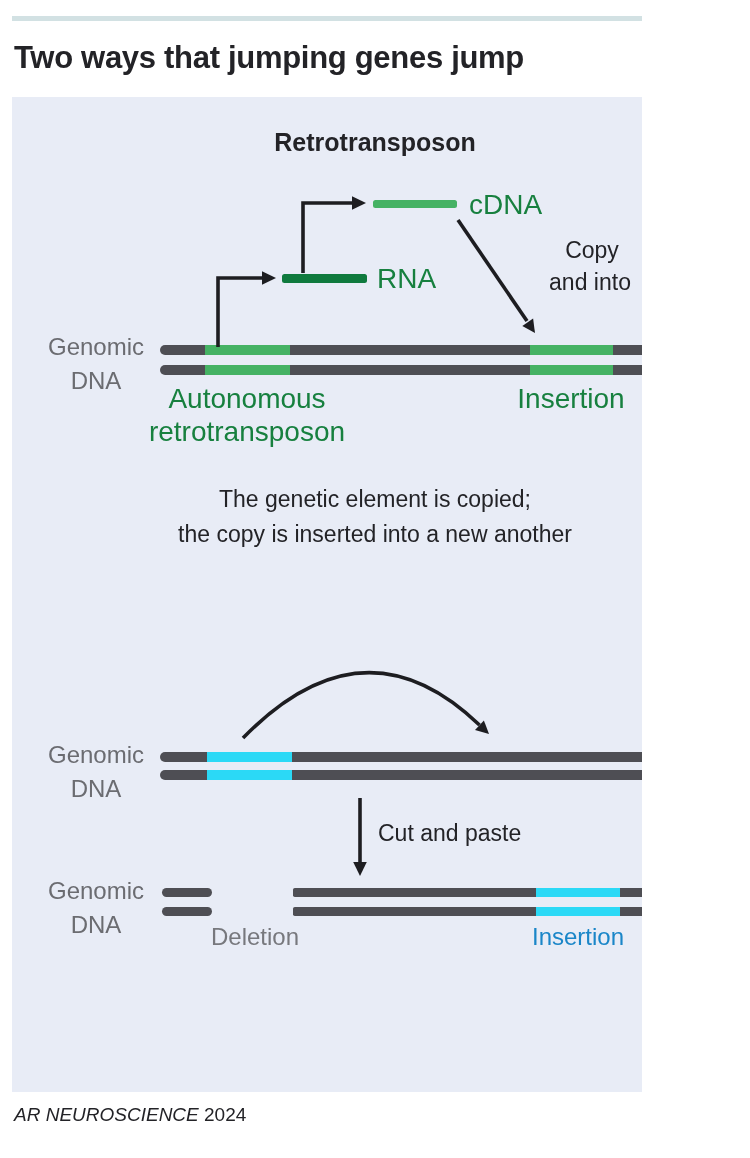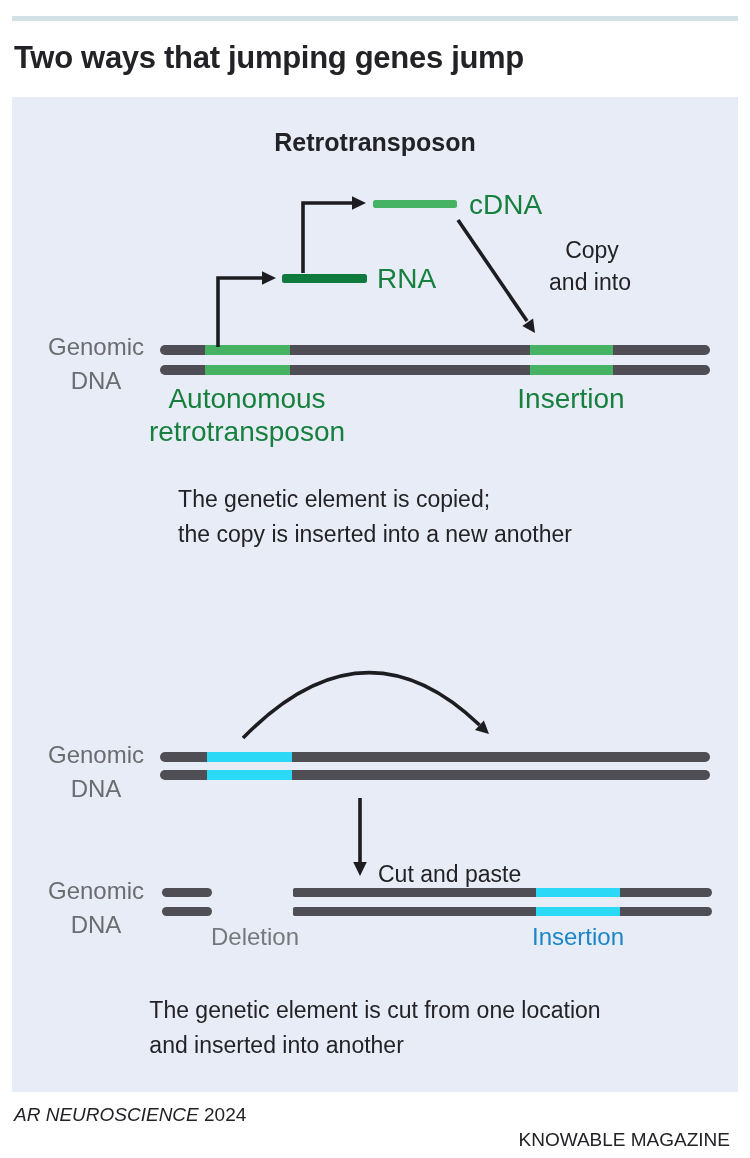--- a/index.html
+++ b/index.html
@@ -1,30 +1,30 @@
 <!DOCTYPE html>
 <html style="--panel-bg: #e8ecf6; --top-rule: #d2e1e3; --bar-gray: #4e4e54; --green-light: #45b264; --green-dark: #0f7a3e; --green-label: #17803f; --cyan: #2bd9f6; --blue-label: #1a86c8; --gray-label: #6b6c71; --deletion-gray: #77787d; --text-dark: #232327; --arrow-black: #1d1d21;"><head>
 <meta charset="utf-8">
 <style>
   html,body{margin:0;padding:0;background:#ffffff;}
   #stage{
-    position:relative;width:750px;height:1158px;background:#ffffff;
+    position:relative;width:642px;height:1158px;background:#ffffff;
     font-family:"Liberation Sans", sans-serif;overflow:hidden;
   }
   .abs{position:absolute;}
   #top-rule{left:12px;top:16px;width:726px;height:5px;background:var(--top-rule);}
   #main-title{left:14px;top:40px;font-size:31px;font-weight:bold;color:var(--text-dark);letter-spacing:-0.3px;}
   #panel{left:12px;top:97px;width:726px;height:995px;background:var(--panel-bg);}
   #arrow-layer{left:0;top:0;width:726px;height:995px;pointer-events:none;}
 
   .sec-heading{font-size:25px;font-weight:bold;color:var(--text-dark);transform:translateX(-50%);white-space:nowrap;}
   .green-label{font-size:28px;color:var(--green-label);white-space:nowrap;}
   .center{transform:translateX(-50%);text-align:right;}
   .genomic-label{width:124px;text-align:center;font-size:24px;color:var(--gray-label);line-height:34px;}
-  .caption{font-size:23px;color:var(--text-dark);line-height:35px;text-align:left;transform:translateX(-50%);white-space:nowrap;}
+  .caption{font-size:23px;color:var(--text-dark);line-height:35px;text-align:center;transform:translateX(-50%);white-space:nowrap;}
   .plain-label{font-size:23px;color:var(--text-dark);white-space:nowrap;}
 
   .strand{background:var(--bar-gray);border-radius:5px;overflow:hidden;}
   .seg{position:absolute;top:0;bottom:0;}
   .seg-green{background:var(--green-light);}
   .seg-cyan{background:var(--cyan);}
   .free-bar{border-radius:2.5px;}
   .stub{background:var(--bar-gray);border-radius:4.5px;}
   .long-bar{background:var(--bar-gray);border-radius:2px 5px 5px 2px;overflow:hidden;position:absolute;}
 
@@ -83,43 +83,39 @@
       <div>DNA</div>
     </div>
 
     <div class="abs strand" style="left:148px;top:655px;width:550px;height:10px;">
       <div class="seg seg-cyan" style="left:47px;width:85px;"></div>
     </div>
     <div class="abs strand" style="left:148px;top:673px;width:550px;height:10px;">
       <div class="seg seg-cyan" style="left:47px;width:85px;"></div>
     </div>
 
-    <div class="abs plain-label" style="left:366px;top:764px;text-align:right;">Cut and paste</div>
+    <div class="abs plain-label" style="left:366px;top:723px;text-align:right;">Cut and paste</div>
 
     <div class="abs genomic-label" style="left:22px;top:777px;">
       <div>Genomic</div>
       <div>DNA</div>
     </div>
 
     <div class="abs stub" style="left:150px;top:791px;width:50px;height:9px;"></div>
     <div class="abs stub" style="left:150px;top:810px;width:50px;height:9px;"></div>
     <div class="long-bar" style="left:281px;top:791px;width:419px;height:9px;">
       <div class="seg seg-cyan" style="left:243px;width:84px;"></div>
     </div>
     <div class="long-bar" style="left:281px;top:810px;width:419px;height:9px;">
       <div class="seg seg-cyan" style="left:243px;width:84px;"></div>
     </div>
 
     <div class="abs center" style="left:243px;top:826px;font-size:24px;color:var(--deletion-gray);">Deletion</div>
     <div class="abs center" style="left:566px;top:826px;font-size:24px;color:var(--blue-label);">Insertion</div>
 
-    <div class="abs caption" style="left:363px;top:896px;">
-      <div>The genetic element is cut from one location</div>
-      <div>and inserted into another</div>
-    </div>
 
     <svg id="arrow-layer" class="abs" viewBox="0 0 726 995">
 
       <g>
         <path d="M206,250 L206,181 L251,181" fill="none" stroke="var(--arrow-black)" stroke-width="3.6"></path>
         <polygon points="264,181 250,174.2 250,187.8" fill="var(--arrow-black)"></polygon>
       </g>
 
       <g>
         <path d="M291,176 L291,106 L341,106" fill="none" stroke="var(--arrow-black)" stroke-width="3.6"></path>
@@ -142,15 +138,14 @@
       </g>
     </svg>
   </div>
 
   <div id="footer-source" class="abs">
     <div>
       <span class="ital">AR NEUROSCIENCE</span>
       <span>2024</span>
     </div>
   </div>
-  <div id="footer-credit" class="abs">KNOWABLE MAGAZINE</div>
 
 </div>
 
 </body></html>

